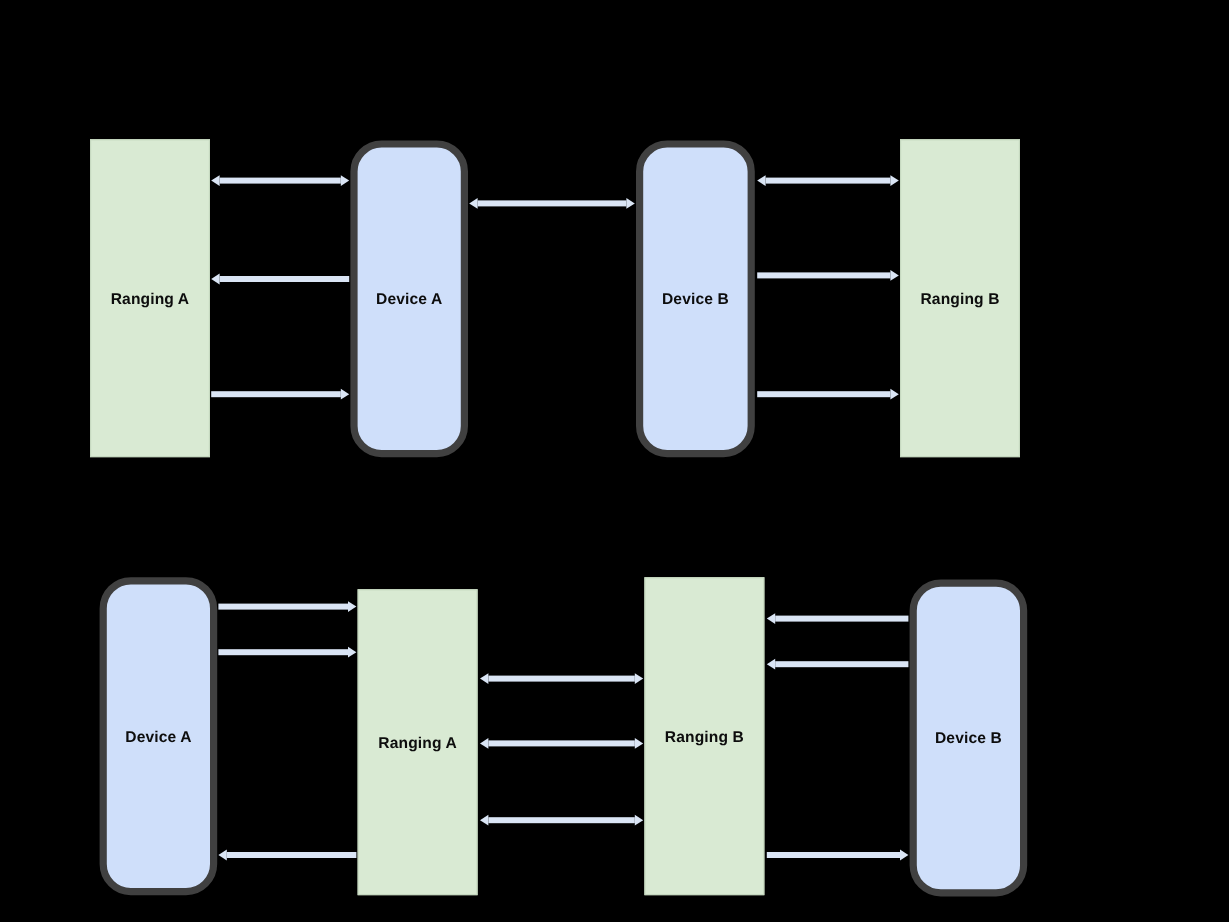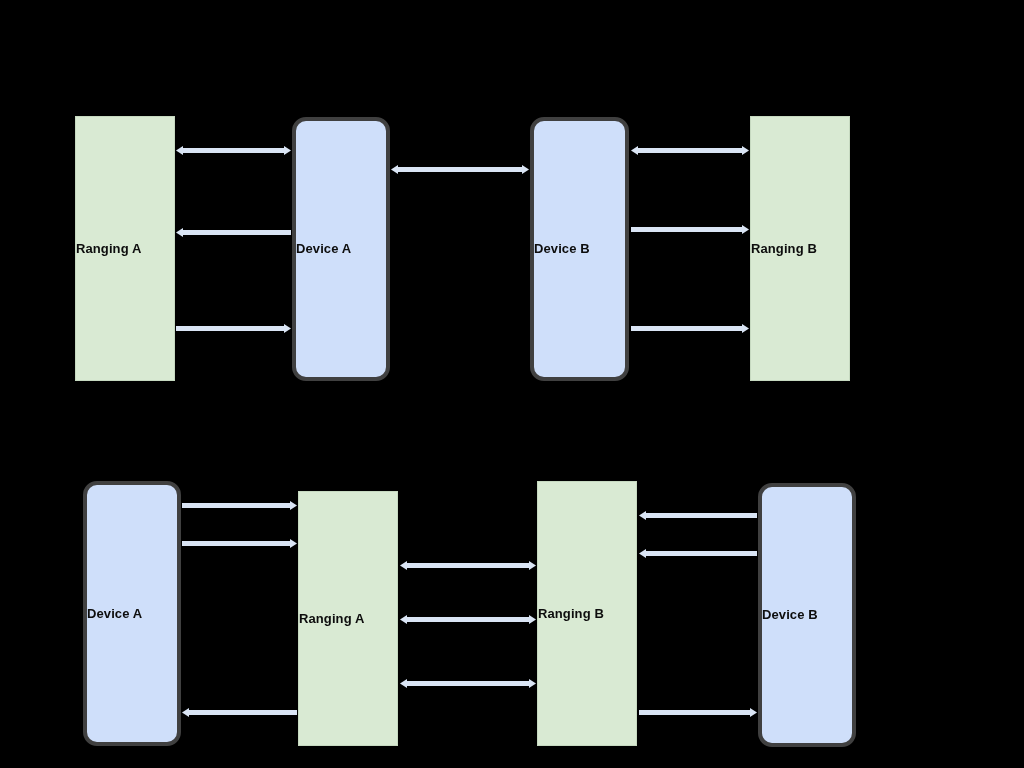--- a/index.html
+++ b/index.html
@@ -16,36 +16,37 @@
     width: 1024px;
     height: 768px;
     background: #000000;
     overflow: hidden;
   }
   .node {
     position: absolute;
     box-sizing: border-box;
     display: flex;
     align-items: center;
+    justify-content: center;
     text-align: center;
     font-size: 13px;
     font-weight: bold;
     color: #0d0d0d;
     letter-spacing: 0.1px;
     line-height: 1.2;
     z-index: 3;
   }
   .node-green {
     background: #d9ead3;
     border: 1px solid #c6d9c0;
   }
   .node-blue {
     background: #cfdffa;
-    border: 4px solid #404040;
-    border-radius: 14px;
+    border: 6px solid #404040;
+    border-radius: 26px;
   }
   .node-label {
     pointer-events: none;
   }
   .arrow {
     position: absolute;
     height: 9px;
     z-index: 2;
   }
   .arrow svg {

